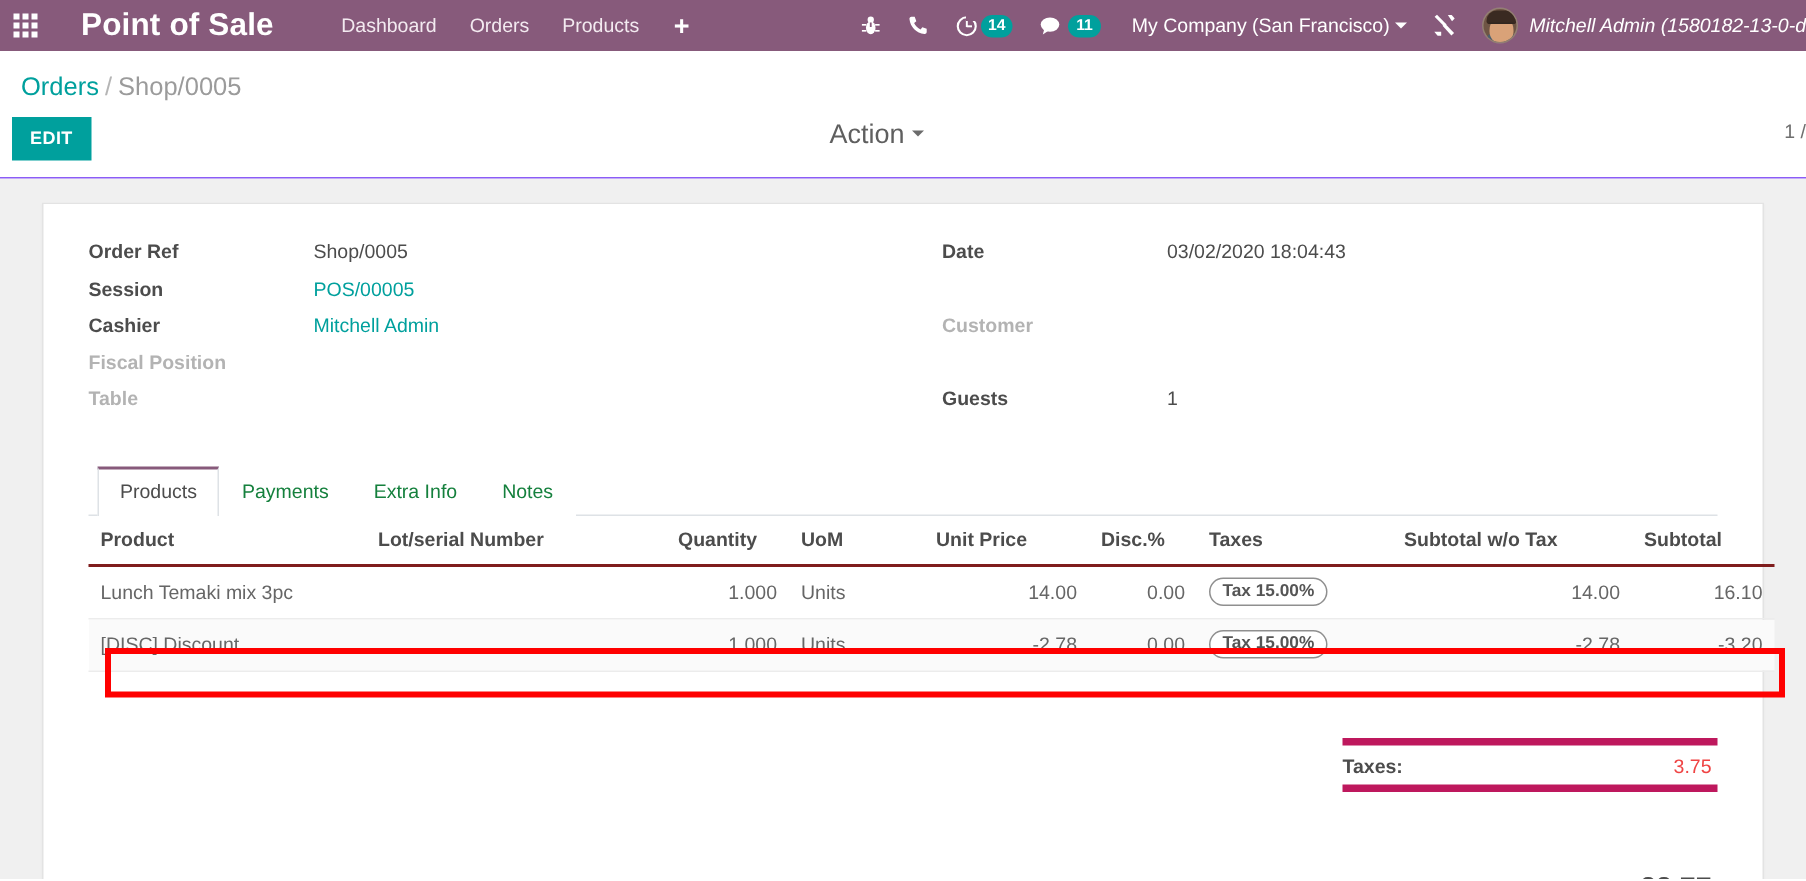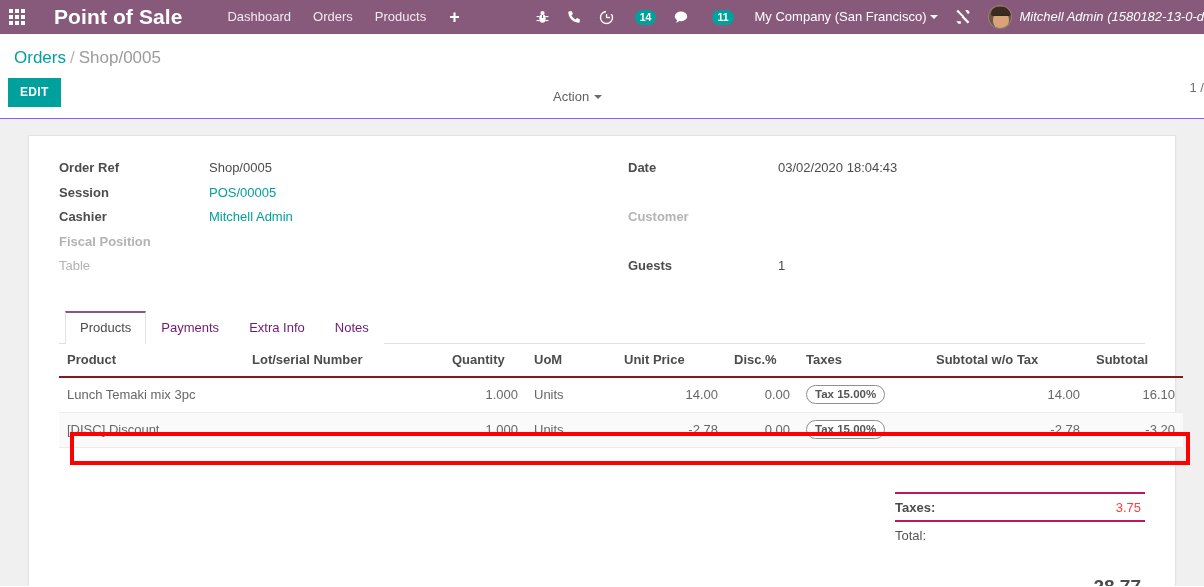--- a/index.html
+++ b/index.html
@@ -65,21 +65,20 @@
   }
   .nav-spacer { flex: 1 1 auto; }
   .sys-icon {
     flex: 0 0 auto;
     height: 34px;
     display: flex;
     align-items: center;
     padding: 0 9px;
     cursor: pointer;
     color: #fff;
-    gap: 19px;
   }
   .badge-wrap { position: relative; display: flex; align-items: center; }
   .counter {
     background: #00A09D;
     color: #ffffff;
     font-size: 10.5px;
     font-weight: bold;
     border-radius: 9px;
     padding: 1px 5px 2px 5px;
     margin-left: 2px;
@@ -176,22 +175,22 @@
     font-weight: bold;
     letter-spacing: .3px;
     padding: 7px 12px 8px 12px;
     margin-left: 8px;
     cursor: pointer;
     border-radius: 0;
     font-family: "Liberation Sans", sans-serif;
   }
   .action-menu {
     position: absolute;
-    left: 553px; top: 20px;
-    font-size: 13px;
+    left: 553px; top: 10px;
+    font-size: 18px;
     color: #5f5f5f;
     cursor: pointer;
   }
   .action-menu .caret-d {
     display: inline-block;
     width: 0; height: 0;
     border-left: 4px solid transparent;
     border-right: 4px solid transparent;
     border-top: 4px solid #6b6b6b;
     vertical-align: middle;
@@ -243,21 +242,21 @@
   
   .tabs {
     display: flex;
     margin-top: 28px;
     border-bottom: 1px solid #dee2e6;
     padding-left: 6px;
   }
   .tab {
     padding: 8px 14px 8px 14px;
     font-size: 13px;
-    color: #701a75;
+    color: #15803d;
     background: #ffffff;
     border: 1px solid transparent;
     border-bottom: none;
     margin-bottom: -1px;
     cursor: pointer;
     line-height: 16px;
   }
   .tab.active {
     color: #4c4c4c;
     border-color: #dee2e6;
@@ -315,22 +314,22 @@
   
   .totals {
     display: flex;
     justify-content: flex-end;
     margin-top: 44px;
   }
   .totals-inner { width: 250px; }
   .trow {
     display: flex;
     justify-content: space-between;
-    align-items: flex-start;
-    border-top: 2px solid #be185d;
+    align-items: flex-end;
+    border-top: 5px solid #be185d;
     padding: 6px 4px 5px 0;
   }
   .tlabel { font-size: 13px; color: #555; }
   .tlabel.b { font-weight: bold; color: #4c4c4c; }
   .tval { font-size: 13px; color: #ef4444; }
   .trow.big .tval { font-size: 19px; font-weight: bold; color: #4c4c4c; margin-top: 48px; }
 
   svg { display: block; }
 </style>
 </head>
@@ -444,21 +443,21 @@
         </div>
         <div class="frow">
           <div class="flabel">Cashier</div>
           <div class="fvalue link">Mitchell Admin</div>
         </div>
         <div class="frow">
           <div class="flabel empty">Fiscal Position</div>
           <div class="fvalue"></div>
         </div>
         <div class="frow">
-          <div class="flabel empty" style="font-weight:normal;">Table</div>
+          <div class="flabel empty" style="font-weight:bold;">Table</div>
           <div class="fvalue"></div>
         </div>
       </div>
 
       <div class="form-col right">
         <div class="frow">
           <div class="flabel">Date</div>
           <div class="fvalue">03/02/2020 18:04:43</div>
         </div>
         <div class="frow"></div>

